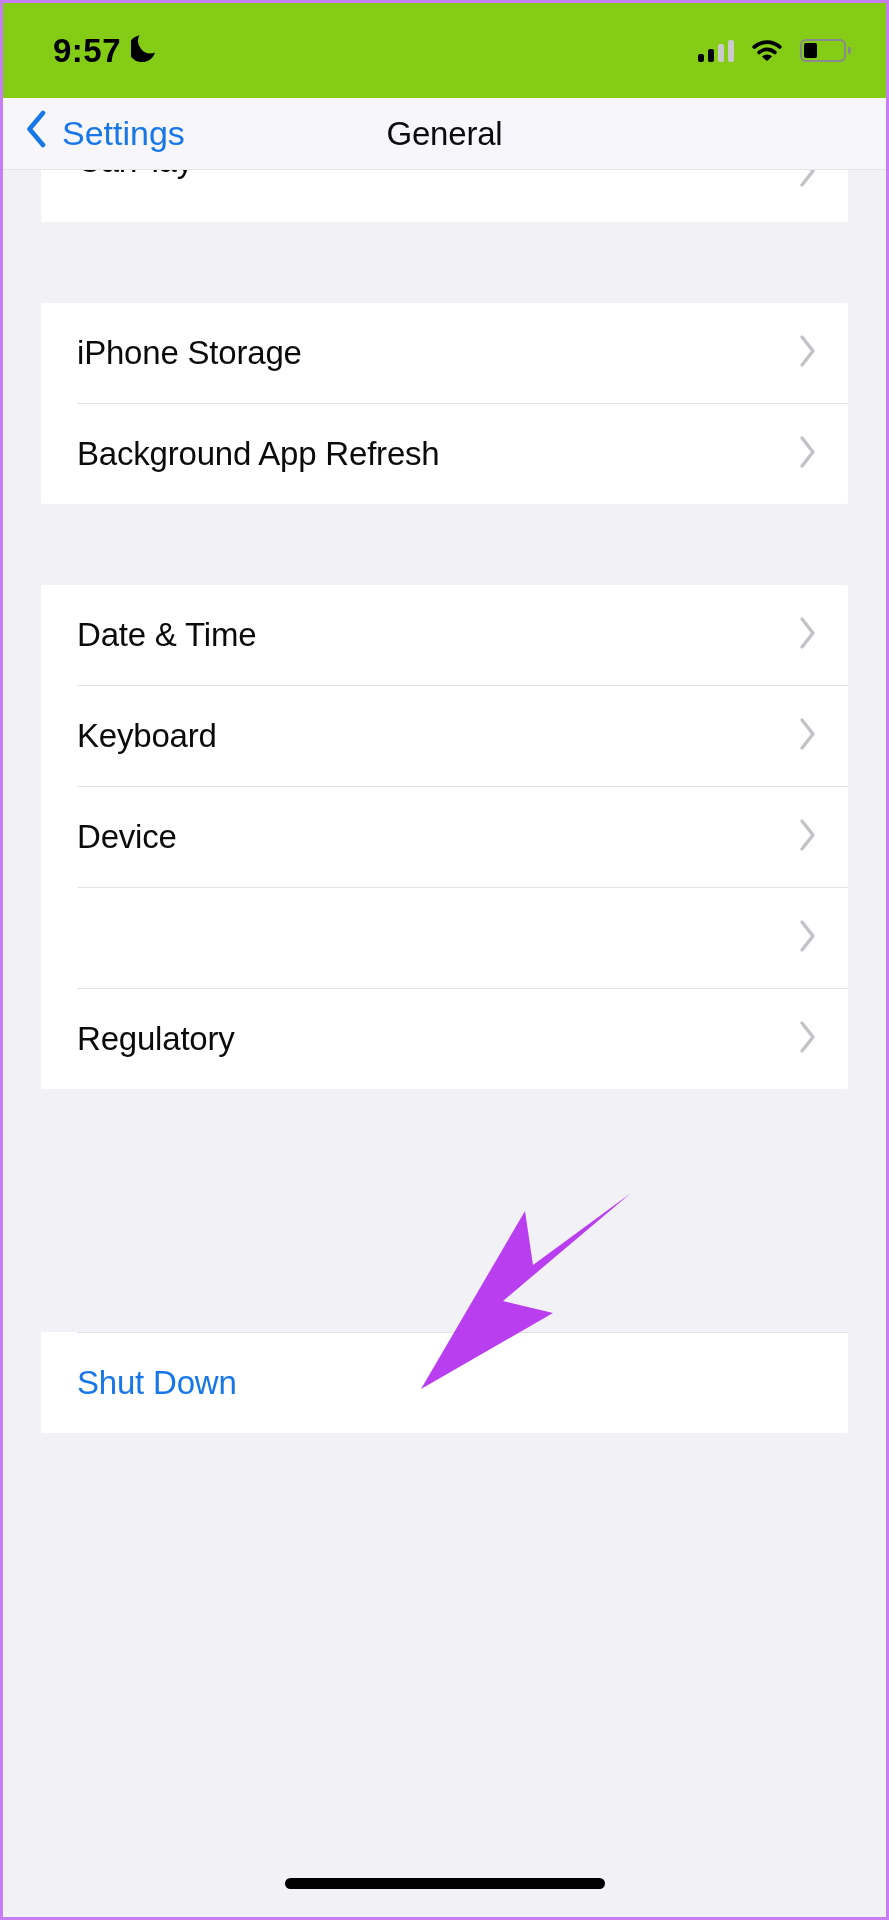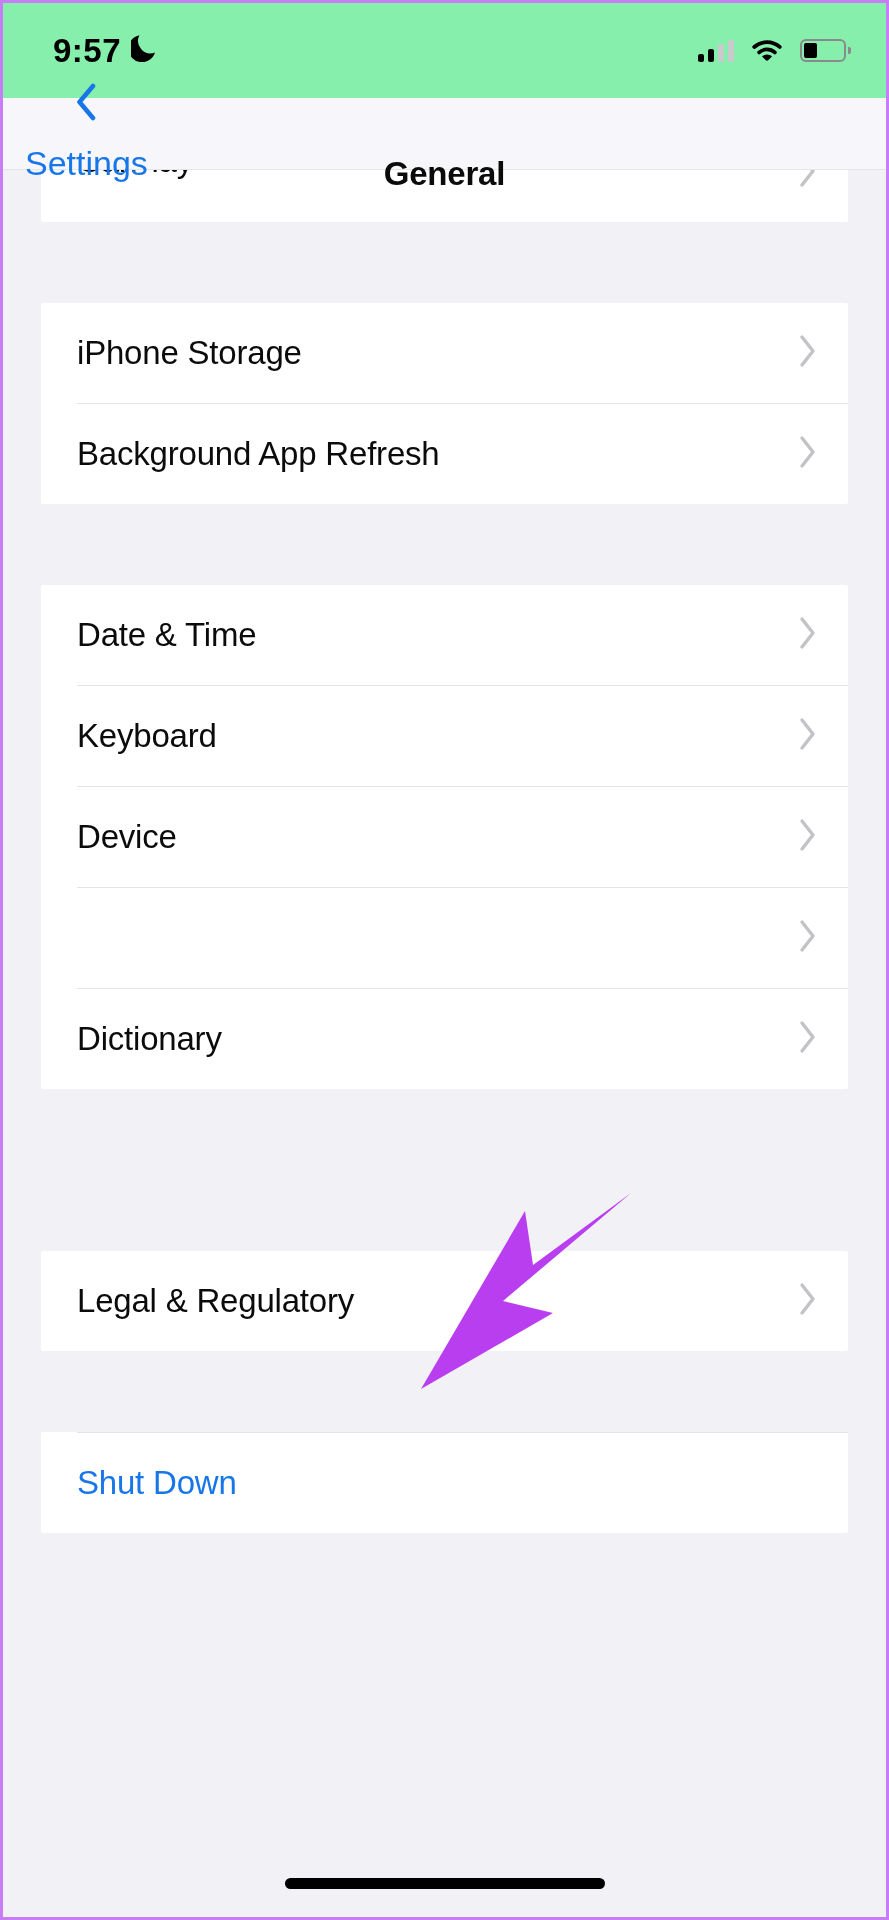--- a/index.html
+++ b/index.html
@@ -19,21 +19,21 @@
   }
   .screen {
     position:absolute; inset:3px;
     background:#F2F1F6;
     overflow:hidden;
   }
 
   
   .statusbar {
     position:absolute; top:0; left:0; right:0; height:95px;
-    background:#86efac;
+    background:#84cc16;
     display:flex; align-items:center;
     padding:0 40px 0 50px;
     z-index:30;
   }
   .status-time {
     font-size:33px; font-weight:bold; color:#000;
     letter-spacing:0.5px;
     display:flex; align-items:center; gap:10px;
   }
   .moon-icon { display:block; }
@@ -67,30 +67,28 @@
     position:absolute; top:95px; left:0; right:0; height:72px;
     background:#F7F6FA;
     border-bottom:1px solid rgba(0,0,0,0.07);
     z-index:30;
   }
   .nav-back {
     position:absolute; left:22px; top:50%; transform:translateY(-50%);
     display:flex; align-items:center; gap:15px;
     color:#1877E8; font-size:34px;
     cursor:pointer;
-    flex-direction:column;
   }
   .nav-back .chev { display:block; margin-top:-2px; }
   .nav-title {
     position:absolute; left:0; right:0; top:50%;
     transform:translateY(-50%);
     text-align:center;
-    font-size:33px; font-weight:bold; color:#0B0B0C;
+    font-size:33px; font-weight:normal; color:#0B0B0C;
     letter-spacing:-0.2px;
-    margin-top:40px;
   }
 
   
   .content {
     position:absolute; top:167px; left:0; right:0; bottom:0;
     overflow:hidden;
   }
   .group {
     margin:0 38px;
     background:#FFFFFF;
@@ -253,36 +251,28 @@
               </svg></span>
           </div>
           <div class="sep"></div>
           <div class="row">
             <span class="chev-r"><svg width="20" height="34" viewBox="0 0 20 34">
                 <path d="M4 3 L15 17 L4 31" fill="none" stroke="#C2C2C7" stroke-width="3.4" stroke-linecap="round" stroke-linejoin="round"></path>
               </svg></span>
           </div>
           <div class="sep"></div>
           <div class="row">
-            <span class="label">Dictionary</span>
-            <span class="chev-r"><svg width="20" height="34" viewBox="0 0 20 34">
-                <path d="M4 3 L15 17 L4 31" fill="none" stroke="#C2C2C7" stroke-width="3.4" stroke-linecap="round" stroke-linejoin="round"></path>
-              </svg></span>
-          </div>
-        </div>
-        <div class="gap"></div>
-        <div class="gap"></div>
-        <div class="group">
-          <div class="row">
-            <span class="label">Legal &amp; Regulatory</span>
-            <span class="chev-r"><svg width="20" height="34" viewBox="0 0 20 34">
-                <path d="M4 3 L15 17 L4 31" fill="none" stroke="#C2C2C7" stroke-width="3.4" stroke-linecap="round" stroke-linejoin="round"></path>
-              </svg></span>
-          </div>
-        </div>
+            <span class="label">Regulatory</span>
+            <span class="chev-r"><svg width="20" height="34" viewBox="0 0 20 34">
+                <path d="M4 3 L15 17 L4 31" fill="none" stroke="#C2C2C7" stroke-width="3.4" stroke-linecap="round" stroke-linejoin="round"></path>
+              </svg></span>
+          </div>
+        </div>
+        <div class="gap"></div>
+        <div class="gap"></div>
         <div class="gap"></div>
         <div class="group">
           <div class="sep"></div>
           <div class="row link">
             <span class="label">Shut Down</span>
           </div>
         </div>
       </div>
   </div>
 

